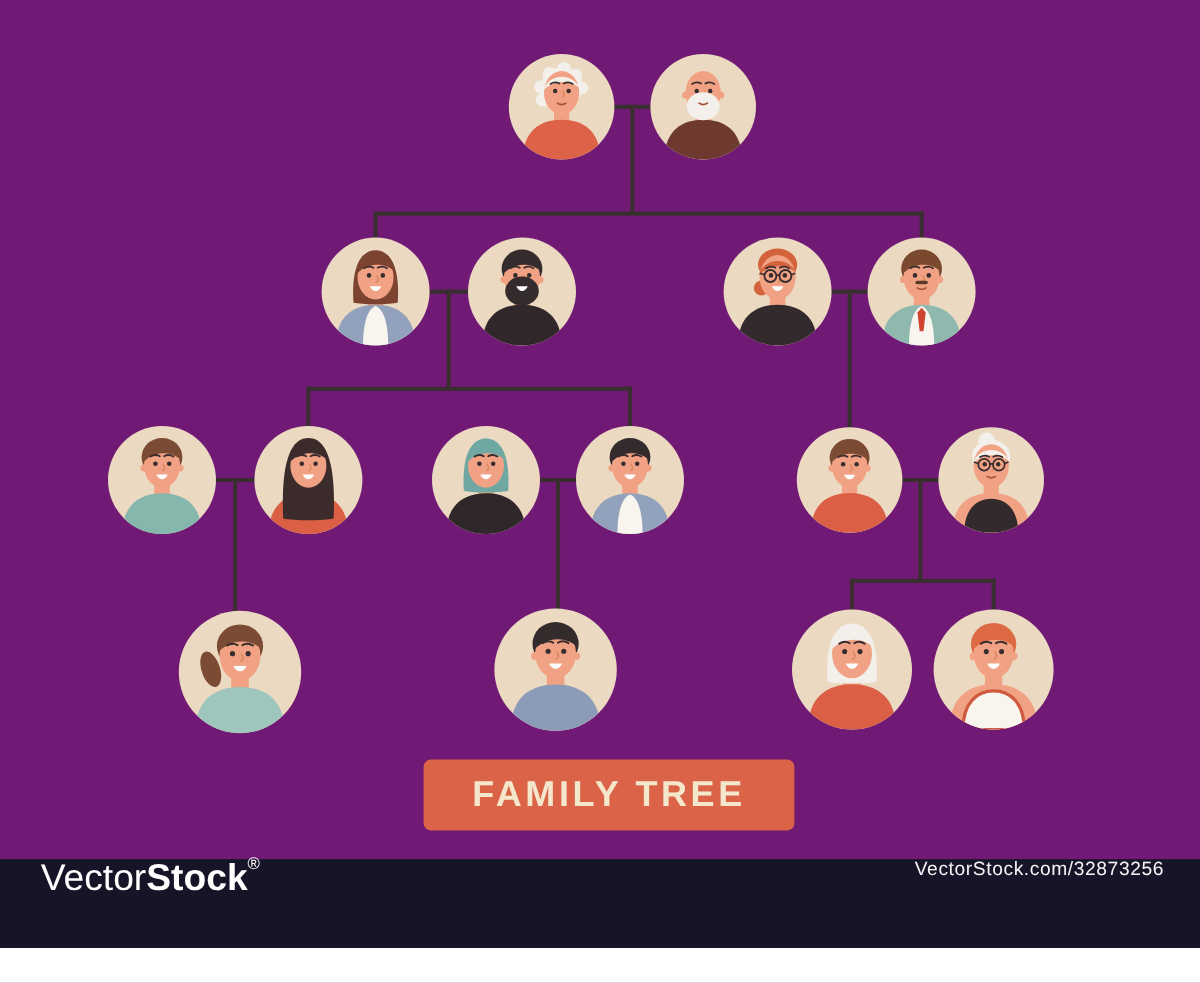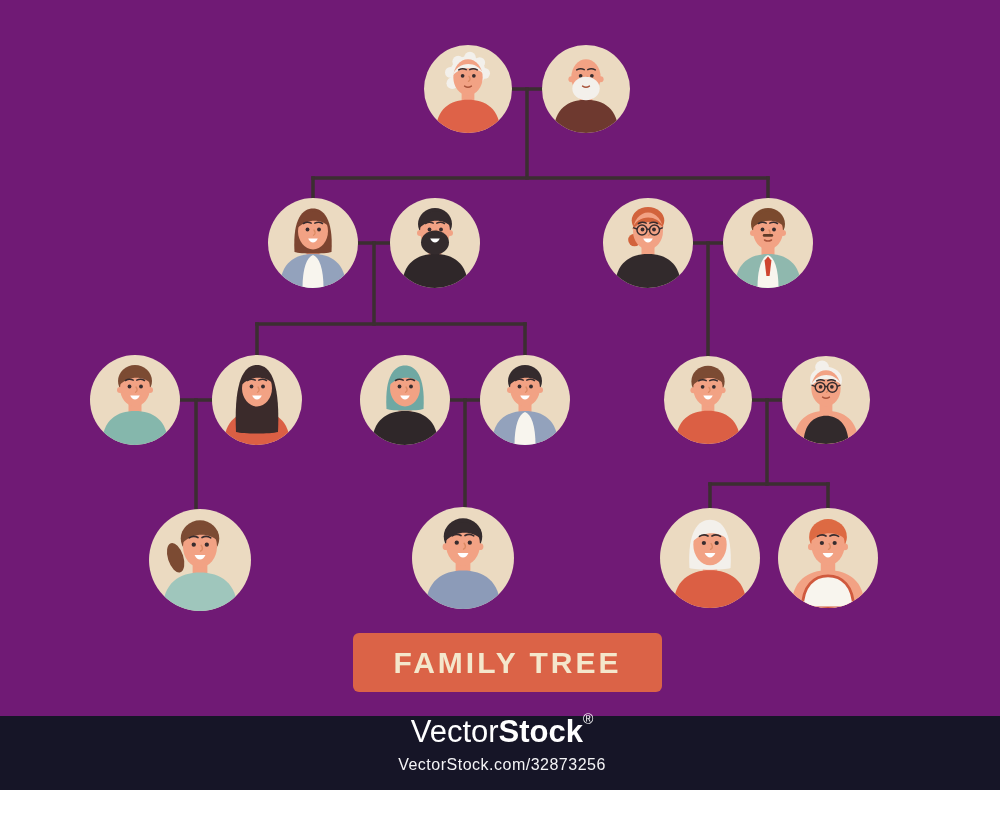--- a/index.html
+++ b/index.html
@@ -19,24 +19,23 @@
     border-radius:6px;
     display:flex;align-items:center;justify-content:center;
   }
   .banner span{
     font-size:30px;font-weight:bold;letter-spacing:3px;
   }
   .wm-bar{
     position:absolute;
     left:0;bottom:0;
     width:100%;height:74px;
-    display:flex;align-items:center;justify-content:space-between;
+    display:flex;align-items:flex-start;justify-content:space-between;
     box-sizing:border-box;
     padding:0 30px 16px 34px;
-    flex-direction:column;
   }
   .wm-logo{color:#ffffff;font-size:31px;line-height:1;}
   .wm-logo .lt{font-weight:normal;}
   .wm-logo .bd{font-weight:bold;}
   .wm-logo .rg{font-size:14px;vertical-align:top;position:relative;top:-4px;font-weight:normal;}
   .wm-url{color:#f4f4f6;font-size:16px;letter-spacing:0.5px;}
 </style>
 </head>
 <body>
 

